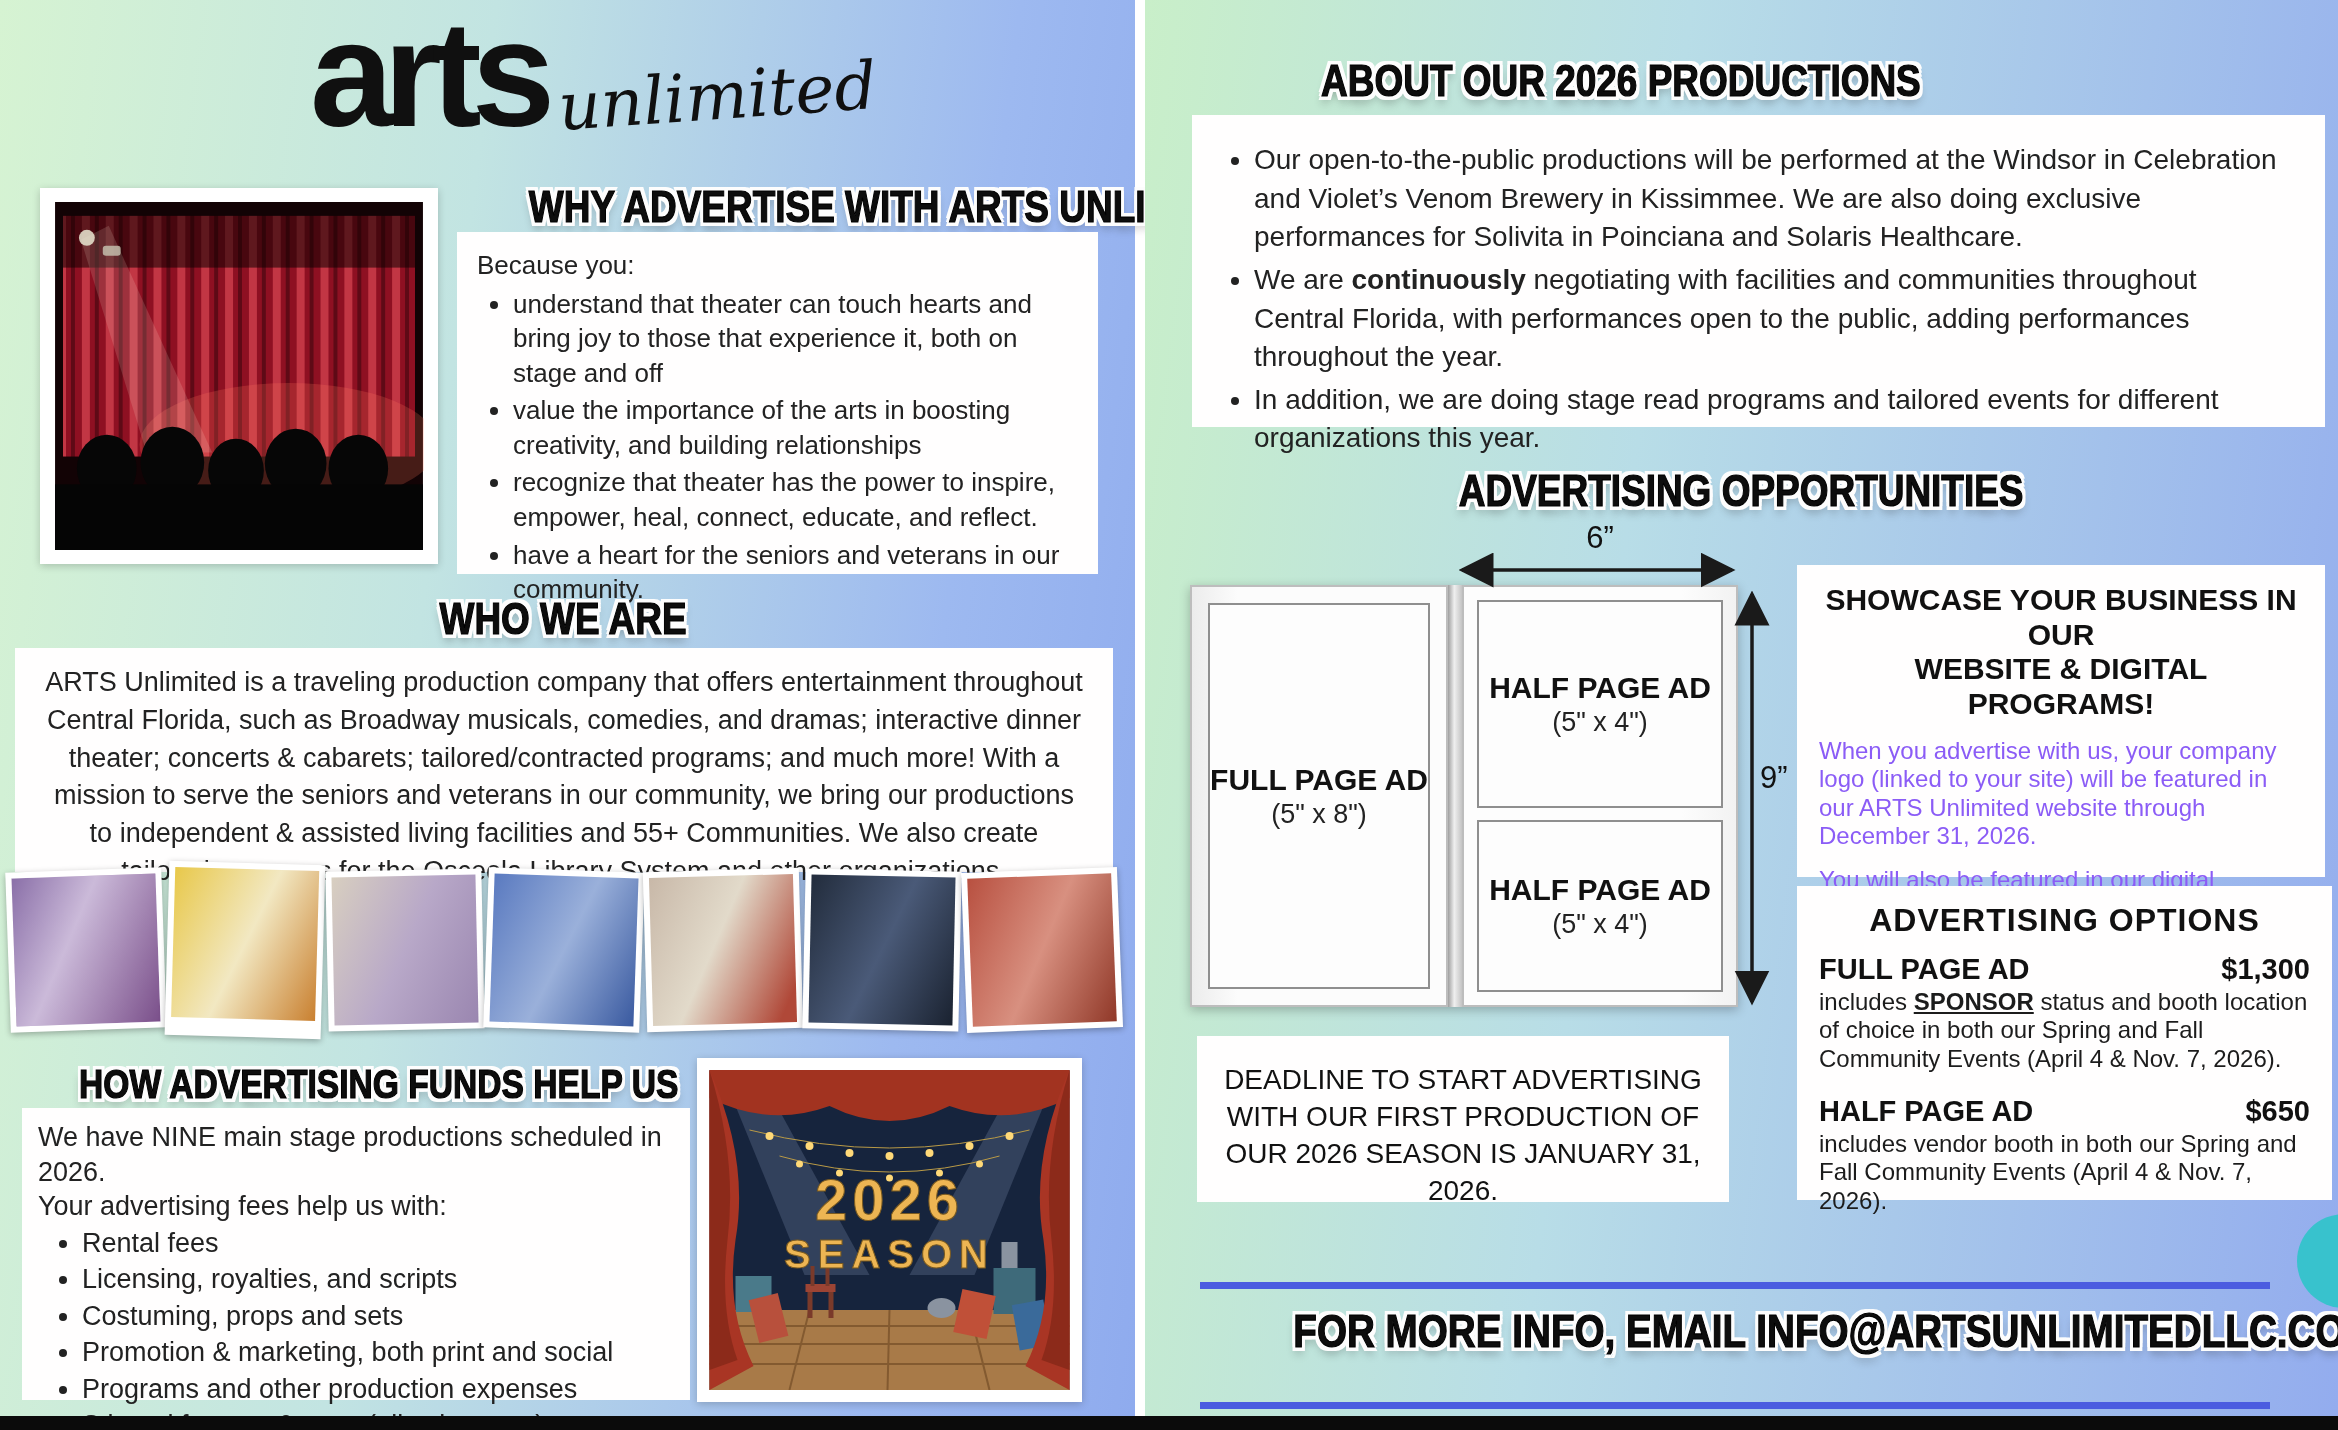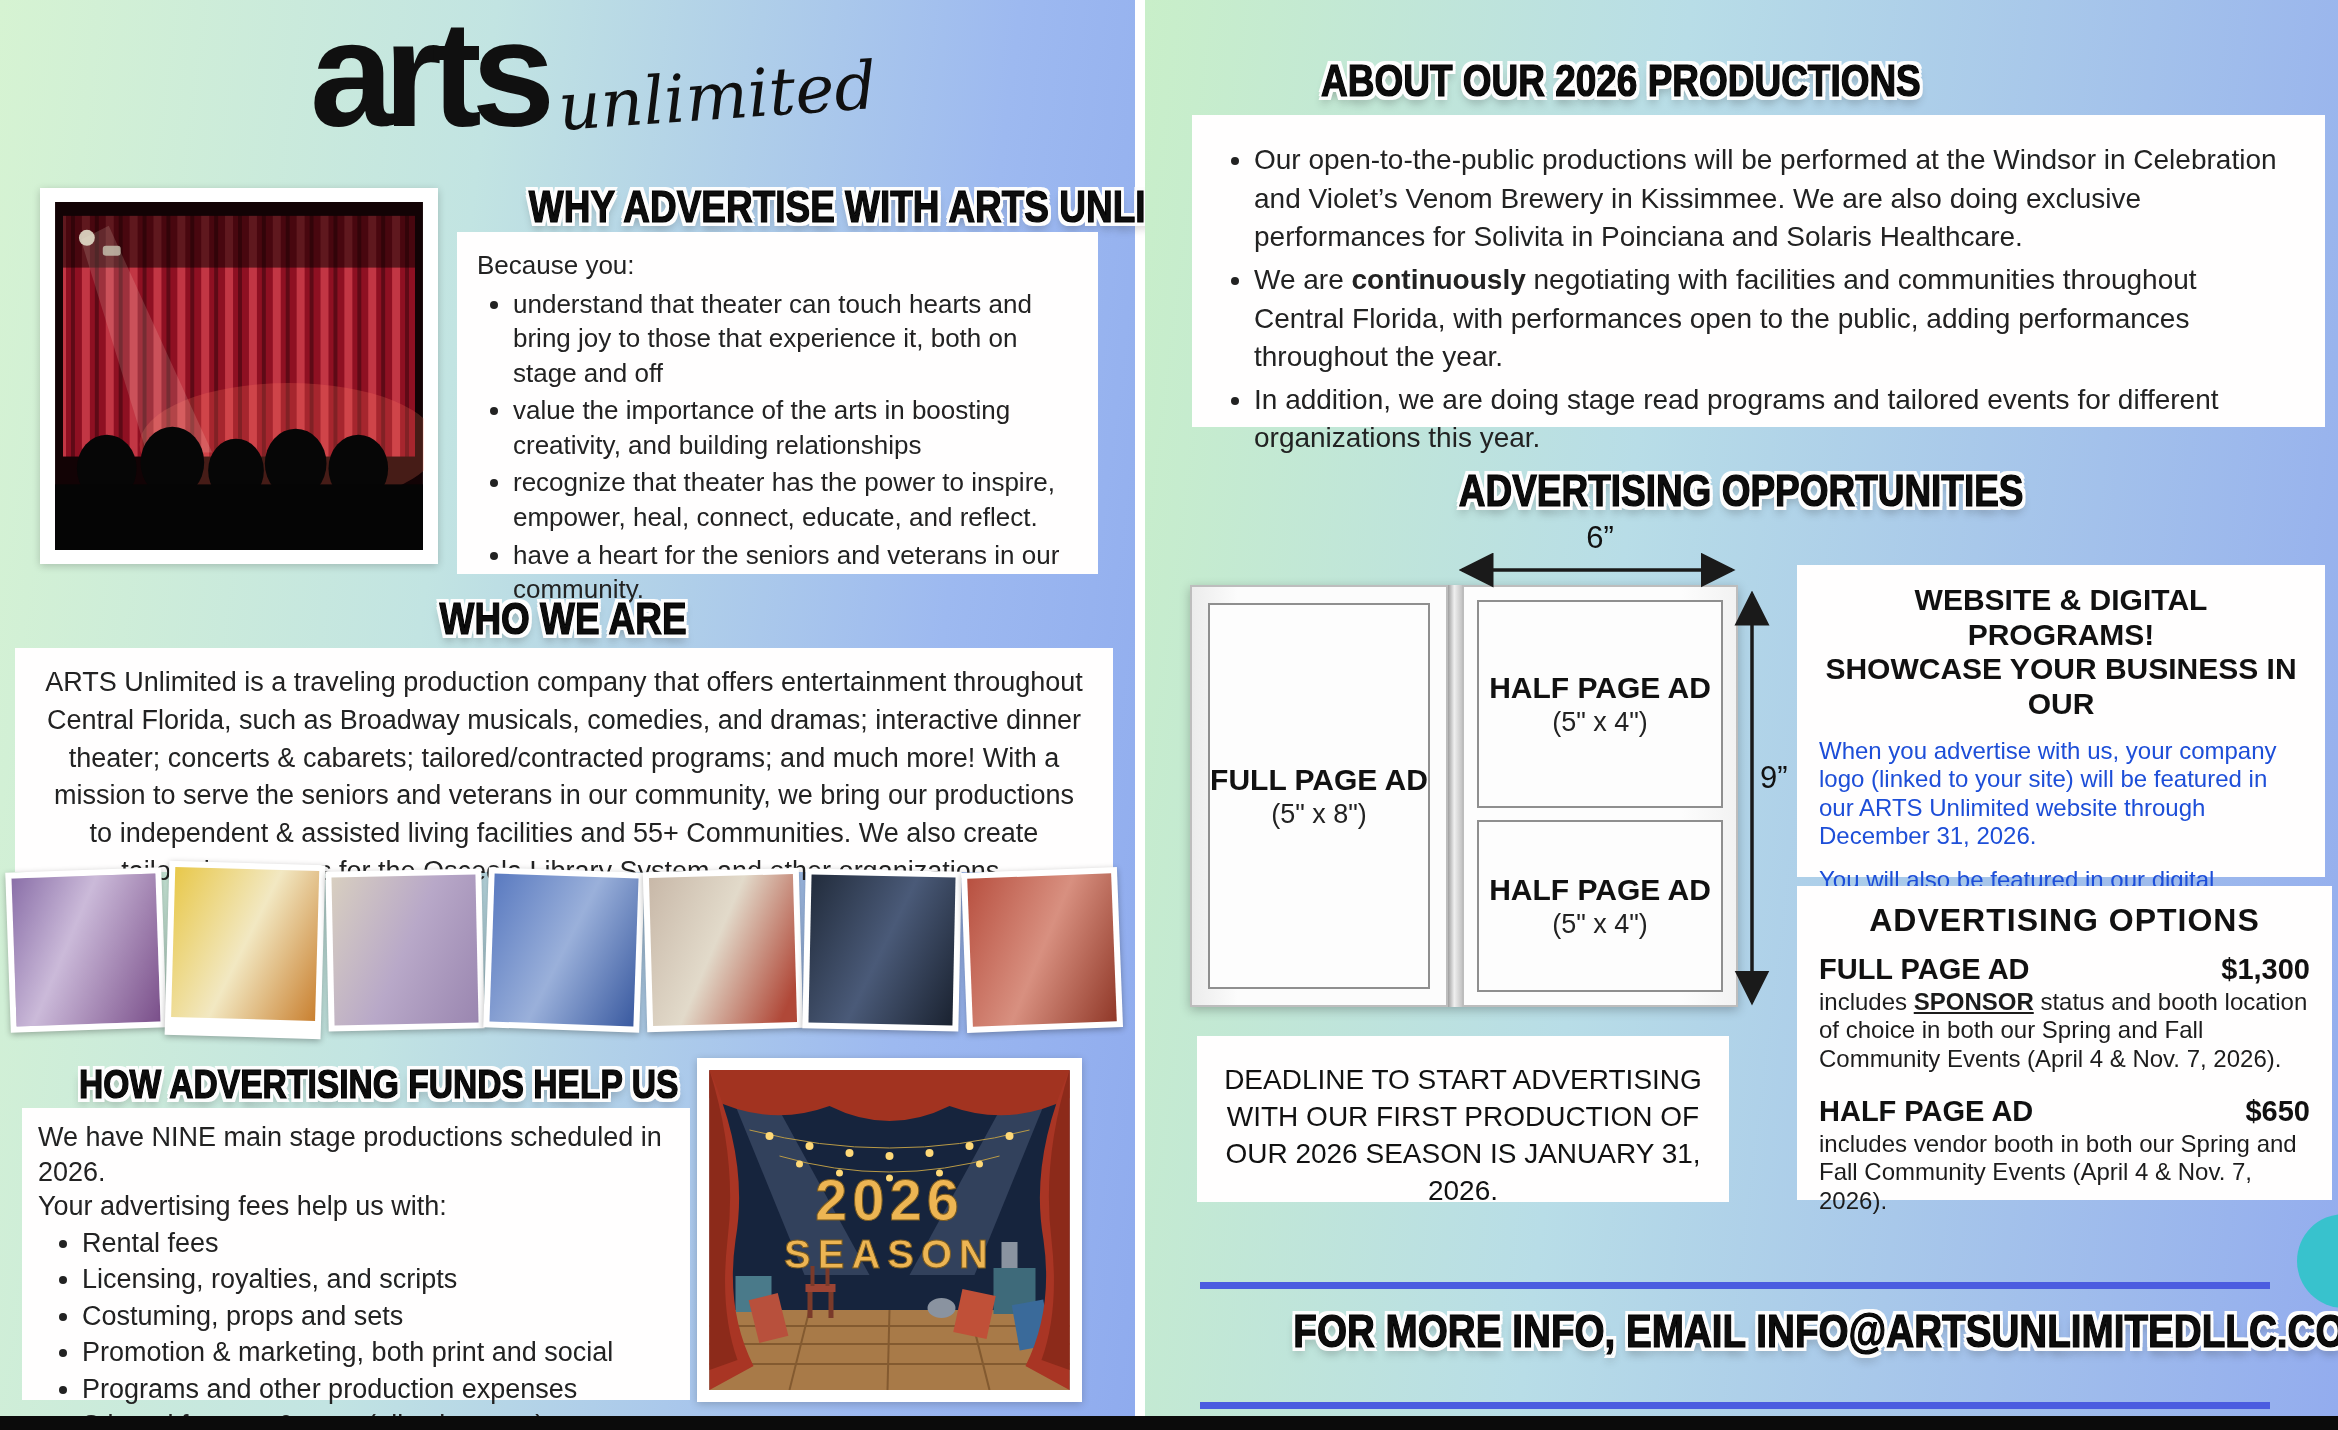--- a/index.html
+++ b/index.html
@@ -80,21 +80,21 @@
   .ad-title{font-weight:bold;font-size:30px;color:#111;}
   .ad-size{font-size:27px;color:#222;margin-top:2px;}
   .dim-arrows{position:absolute;left:1180px;top:518px;width:640px;height:520px;pointer-events:none;}
   .dim-label{position:absolute;font-size:31px;color:#111;}
   .lbl-w{left:1520px;top:520px;width:160px;text-align:center;}
   .lbl-h{left:1760px;top:760px;}
 
   
   .panel-showcase{left:1797px;top:565px;width:528px;height:312px;padding:18px 22px;}
   .showcase-title{font-weight:bold;font-size:30px;text-align:center;line-height:1.15;color:#111;}
-  .panel-showcase p{margin:16px 0 0 0;font-size:24px;line-height:1.18;color:#1d4ed8;}
+  .panel-showcase p{margin:16px 0 0 0;font-size:24px;line-height:1.18;color:#8b5cf6;}
   .panel-options{left:1797px;top:886px;width:535px;height:314px;padding:16px 22px;}
   .options-title{font-weight:bold;font-size:32px;text-align:center;letter-spacing:1px;color:#111;margin-bottom:14px;}
   .opt-row{display:flex;justify-content:space-between;font-weight:bold;font-size:29px;color:#111;}
   .opt-desc{font-size:24px;line-height:1.18;color:#1c1c1c;margin:2px 0 22px 0;}
   .opt-desc .sponsor{font-weight:bold;text-decoration:underline;}
   .box-deadline{left:1197px;top:1036px;width:532px;height:166px;padding:26px 16px;text-align:center;font-weight:normal;font-size:28px;line-height:1.32;color:#111;}
 
   
   .fline{position:absolute;left:1200px;width:1070px;height:7px;background:#4b5ce0;}
   .fline1{top:1282px;}
@@ -299,22 +299,22 @@
       </marker>
     </defs>
     <line x1="282" y1="52" x2="552" y2="52" stroke="#1a1a1a" stroke-width="3.5" marker-start="url(#ahS)" marker-end="url(#ahE)"></line>
     <line x1="572" y1="76" x2="572" y2="484" stroke="#1a1a1a" stroke-width="3.5" marker-start="url(#ahS)" marker-end="url(#ahE)"></line>
   </svg>
   <div class="dim-label lbl-w">6”</div>
   <div class="dim-label lbl-h">9”</div>
 
   <div class="wbox panel-showcase">
     <div class="showcase-title">
+      <span style="display:block;">SHOWCASE YOUR BUSINESS IN OUR</span>
       <span style="display:block;">WEBSITE &amp; DIGITAL PROGRAMS!</span>
-      <span style="display:block;">SHOWCASE YOUR BUSINESS IN OUR</span>
     </div>
     <p>When you advertise with us, your company logo (linked to your site) will be featured in our ARTS Unlimited website through December 31, 2026.</p>
     <p>You will also be featured in our digital programs for THE ENTIRE SEASON (nine productions).  Our digital programs live permanently on our website, so patrons can refer back whenever they want!</p>
   </div>
 
   <div class="wbox panel-options">
     <div class="options-title">ADVERTISING OPTIONS</div>
     <div class="opt-row">
       <span>FULL PAGE AD</span>
       <span>$1,300</span>

